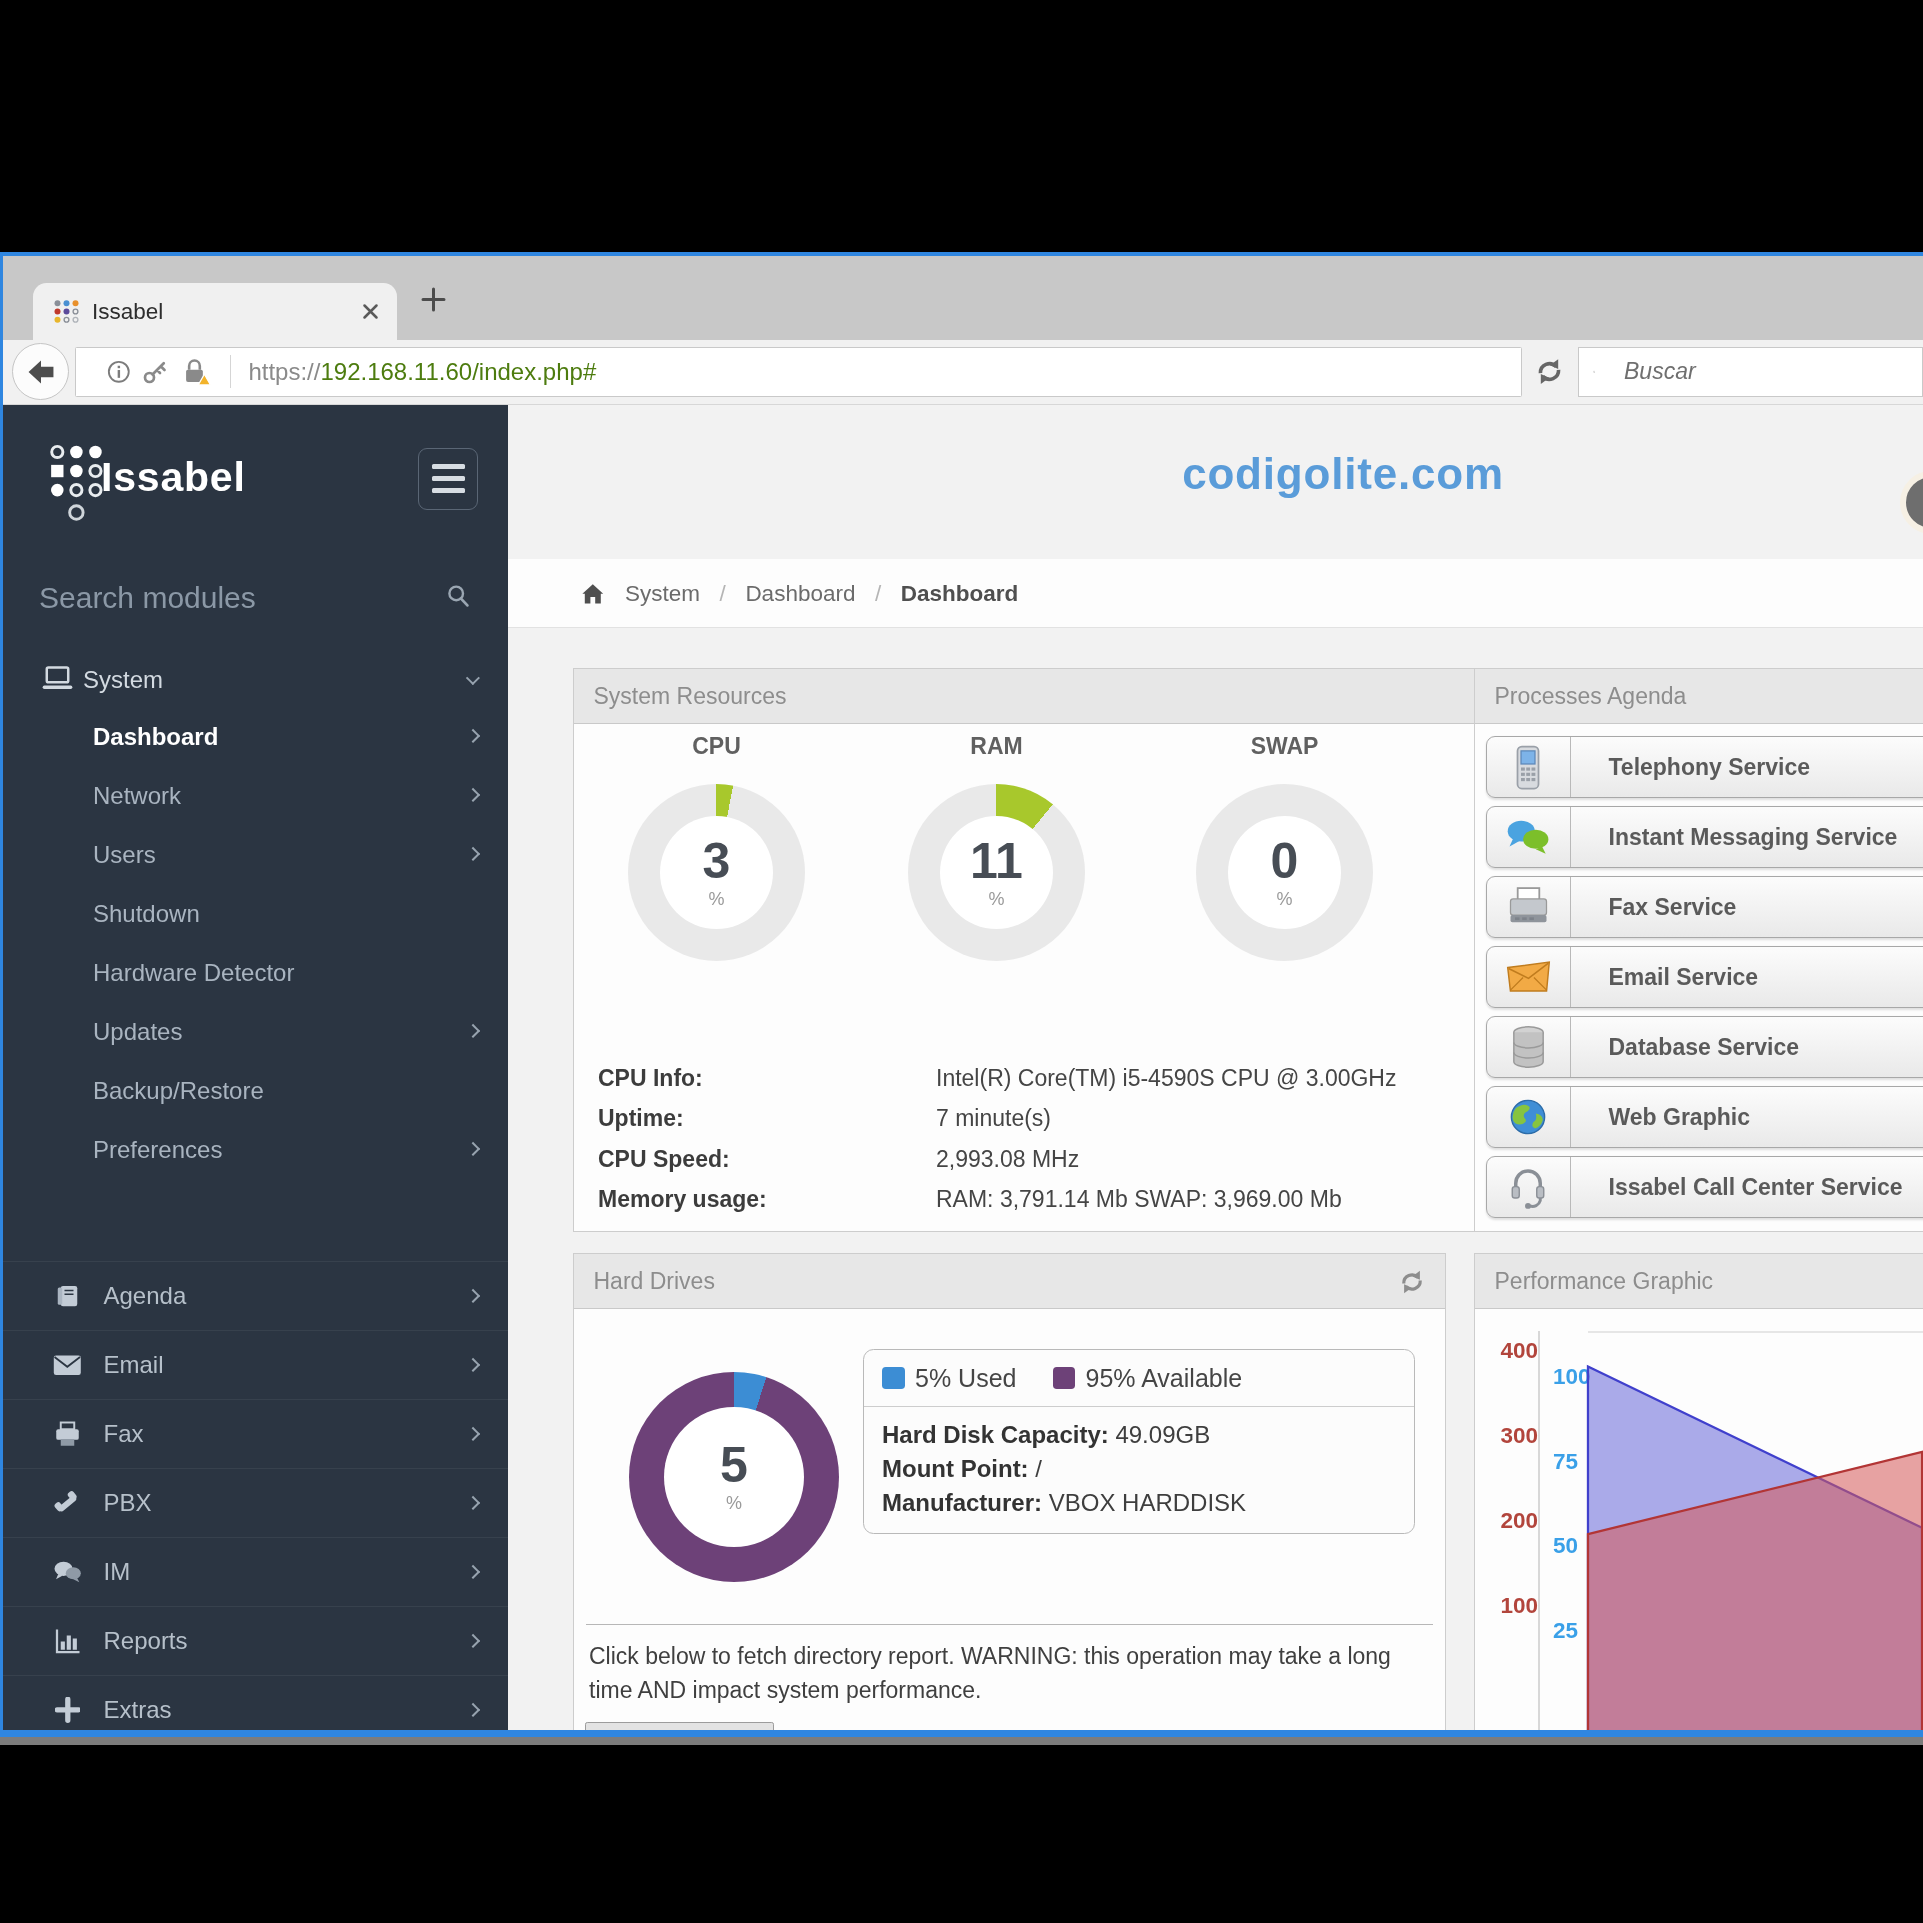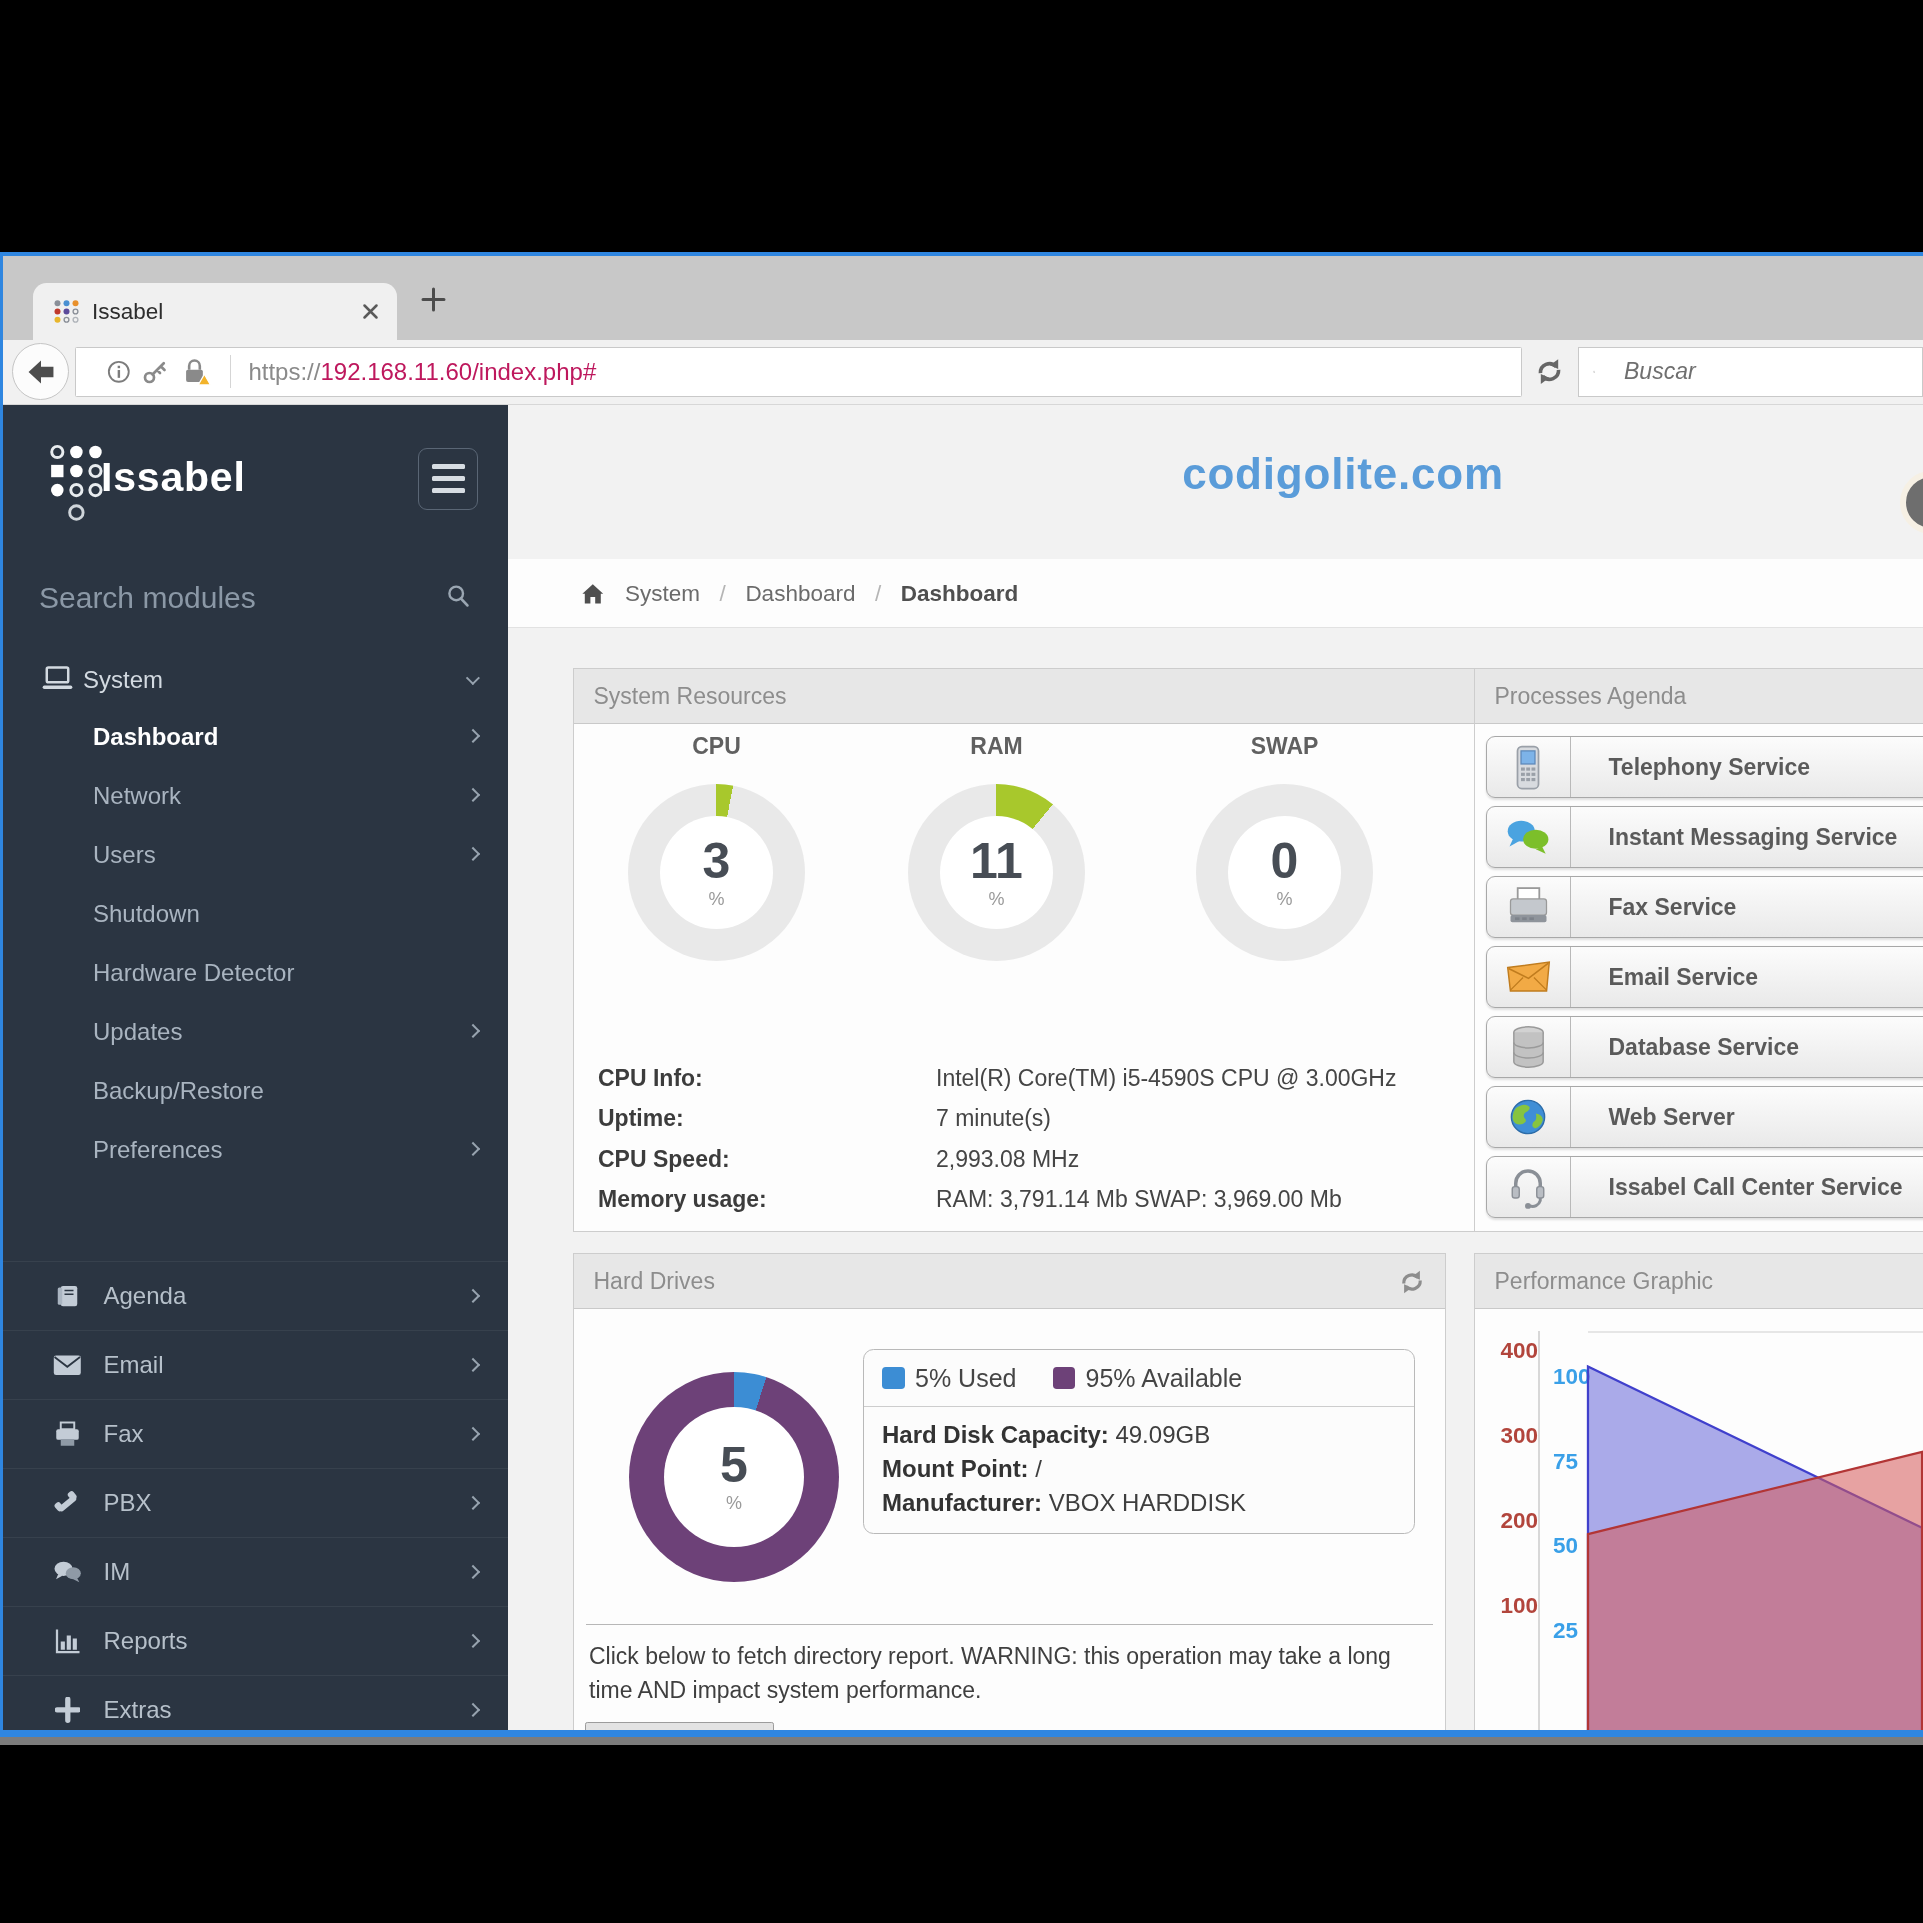--- a/index.html
+++ b/index.html
@@ -19,21 +19,21 @@
   .tab .tclose{position:absolute;right:16.5px;top:18px;width:21px;height:21px;}
   .newtab{position:absolute;left:417px;top:30px;width:27px;height:27px;}
 
   
   .navbar{position:relative;height:65px;background:#f1f1f1;border-bottom:0.8px solid #d7d7d7;}
   .backbtn{position:absolute;left:9px;top:3px;width:57px;height:57px;border-radius:50%;background:#fcfcfc;border:1.5px solid #c5c5c5;z-index:2;display:flex;align-items:center;justify-content:center;}
   .urlfield{position:absolute;left:72px;top:6.8px;width:1447px;height:50px;background:#fff;border:0.8px solid #c9c9c9;border-radius:1.5px;display:flex;align-items:center;padding-left:30px;gap:10.5px;}
   .urlsep{width:0.8px;height:33px;background:#d5d5d5;margin:0 7.5px;}
   .urltext{font-size:24px;white-space:nowrap;}
   .urltext .scheme{color:#8a8a8a;}
-  .urltext .rest{color:#be185d;}
+  .urltext .rest{color:#4d7c0f;}
   .reloadbtn{position:absolute;left:1530px;top:15px;width:33px;height:33px;}
   .searchfield{position:absolute;left:1575px;top:6.8px;width:345px;height:50px;background:#fff;border:0.8px solid #c9c9c9;display:flex;align-items:center;padding-left:13.5px;gap:27px;}
   .searchfield input{border:0;outline:0;flex:1;font-size:23px;background:transparent;color:#444;}
   .searchfield input::placeholder{font-style:italic;color:#6f6f6f;}
 
   
   .page{position:absolute;top:149px;left:0;right:0;bottom:0;overflow:hidden;}
   .sidebar{position:absolute;left:0;top:0;width:505px;height:100%;background:#2b3542;}
   .main{position:absolute;left:505px;top:0;right:0;height:100%;background:#f2f2f2;overflow:hidden;}
 
@@ -465,21 +465,21 @@
               <span class="prlabel">Database Service</span>
             </div>
             <div class="procrow" style="top:361px">
               <span class="pricon">
                   <svg width="42" height="42" viewBox="0 0 48 48">
                     <circle cx="24" cy="24" r="19" fill="#3f8ed6" stroke="#2c6ca8" stroke-width="1.6"></circle>
                     <path d="M10 14 q8 -6 14 -3 q4 2 0 6 q-7 3 -4 8 q4 4 -2 7 q-8 2 -11 -4 q-2 -8 3 -14z" fill="#86c440"></path>
                     <path d="M33 20 q7 1 8 7 q-2 8 -9 10 q-5 -2 -2 -7 q5 -3 3 -10z" fill="#86c440"></path>
                   </svg>
                 </span>
-              <span class="prlabel">Web Server</span>
+              <span class="prlabel">Web Graphic</span>
             </div>
             <div class="procrow" style="top:431px">
               <span class="pricon">
                   <svg width="42" height="45" viewBox="0 0 48 50">
                     <path d="M10 28 v-8 a14 14 0 0 1 28 0 v8" fill="none" stroke="#8a8f96" stroke-width="4"></path>
                     <rect x="6" y="24" width="8" height="13" rx="3" fill="#b9bdc3" stroke="#8a8f96" stroke-width="1.6"></rect>
                     <rect x="34" y="24" width="8" height="13" rx="3" fill="#b9bdc3" stroke="#8a8f96" stroke-width="1.6"></rect>
                     <path d="M38 37 v3 a9 9 0 0 1 -12 6" fill="none" stroke="#8a8f96" stroke-width="3.4"></path>
                     <circle cx="24" cy="46" r="3.4" fill="#8a8f96"></circle>
                   </svg>

